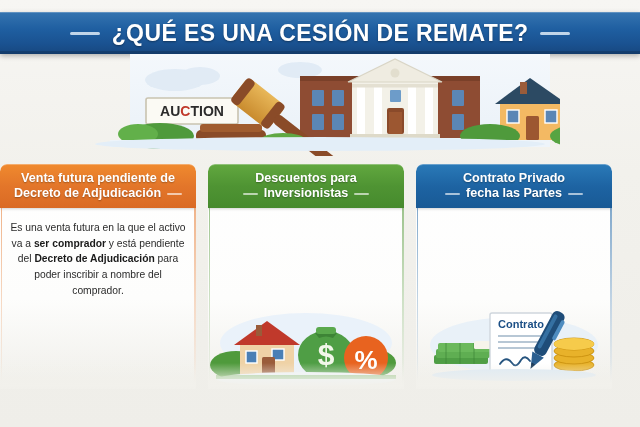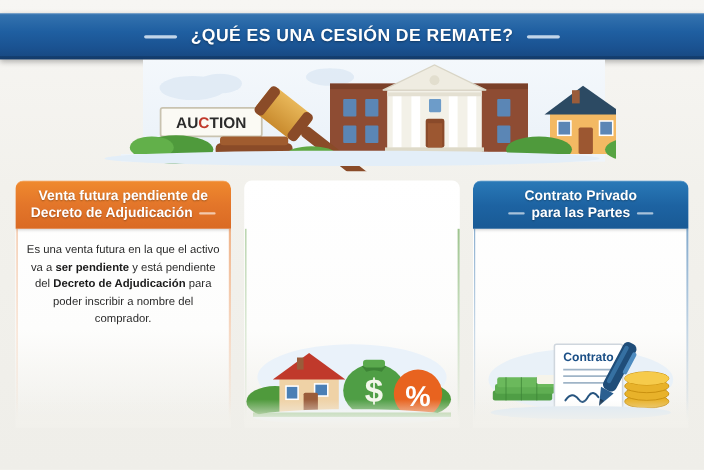--- a/index.html
+++ b/index.html
@@ -44,21 +44,21 @@
   }
   .banner-dash {
     width: 30px;
     height: 3px;
     background: #cfe0f0;
     border-radius: 2px;
     opacity: 0.92;
   }
   .banner-title {
     color: #ffffff;
-    font-size: 16px;
+    font-size: 23px;
     font-weight: bold;
     letter-spacing: 0.4px;
     text-shadow: 0 1px 2px rgba(0,0,0,0.35);
     white-space: nowrap;
   }
 
   
   .hero {
     position: absolute;
     top: 54px;
@@ -70,21 +70,20 @@
   .hero svg { display: block; }
 
   
   .cards {
     position: absolute;
     top: 164px;
     left: 0;
     width: 640px;
     height: 225px;
     display: flex;
-    justify-content: center;
     gap: 12px;
   }
 
   .card {
     position: relative;
     width: 196px;
     height: 225px;
     background: linear-gradient(180deg, #ffffff 0%, #fdfdfc 60%, rgba(253,253,252,0.0) 100%);
     border-radius: 7px 7px 0 0;
     overflow: hidden;
@@ -292,24 +291,32 @@
         <span class="hl">Venta futura pendiente de</span>
         <span class="hl">
           <span>Decreto de Adjudicación</span>
           <span class="hdash"></span>
         </span>
       </div>
       <div class="card-frame">
         <span class="ed l"></span>
         <span class="ed r"></span>
       </div>
-      <div class="card-body">Es una venta futura en la que el activo va a <b>ser pendiente</b> y está pendiente del <b>Decreto de Adjudicación</b> para poder inscribir a nombre del comprador.</div>
+      <div class="card-body">Es una venta futura en la que el activo va a <b>ser comprador</b> y está pendiente del <b>Decreto de Adjudicación</b> para poder inscribir a nombre del comprador.</div>
     </div>
 
     <div class="card c-green">
+      <div class="card-header">
+        <span class="hl">Descuentos para</span>
+        <span class="hl">
+          <span class="hdash"></span>
+          <span>Inversionistas</span>
+          <span class="hdash"></span>
+        </span>
+      </div>
       <div class="card-frame">
         <span class="ed l"></span>
         <span class="ed r"></span>
       </div>
       <div class="card-art">
         <svg width="196" height="86" viewBox="0 0 196 86" xmlns="http://www.w3.org/2000/svg">
           <ellipse cx="98" cy="40" rx="86" ry="30" fill="#eaf2fa"></ellipse>
 
           <g fill="#4f9a3c">
             <ellipse cx="28" cy="62" rx="26" ry="14"></ellipse>
@@ -344,21 +351,21 @@
           <rect x="8" y="72" width="180" height="4" fill="#5fa843" opacity="0.55"></rect>
         </svg>
       </div>
     </div>
 
     <div class="card c-blue">
       <div class="card-header">
         <span class="hl">Contrato Privado</span>
         <span class="hl">
           <span class="hdash"></span>
-          <span>para las Partes</span>
+          <span>fecha las Partes</span>
           <span class="hdash"></span>
         </span>
       </div>
       <div class="card-frame">
         <span class="ed l"></span>
         <span class="ed r"></span>
       </div>
       <div class="card-art">
         <svg width="196" height="86" viewBox="0 0 196 86" xmlns="http://www.w3.org/2000/svg">
           <ellipse cx="98" cy="42" rx="84" ry="28" fill="#e9f1f8"></ellipse>

